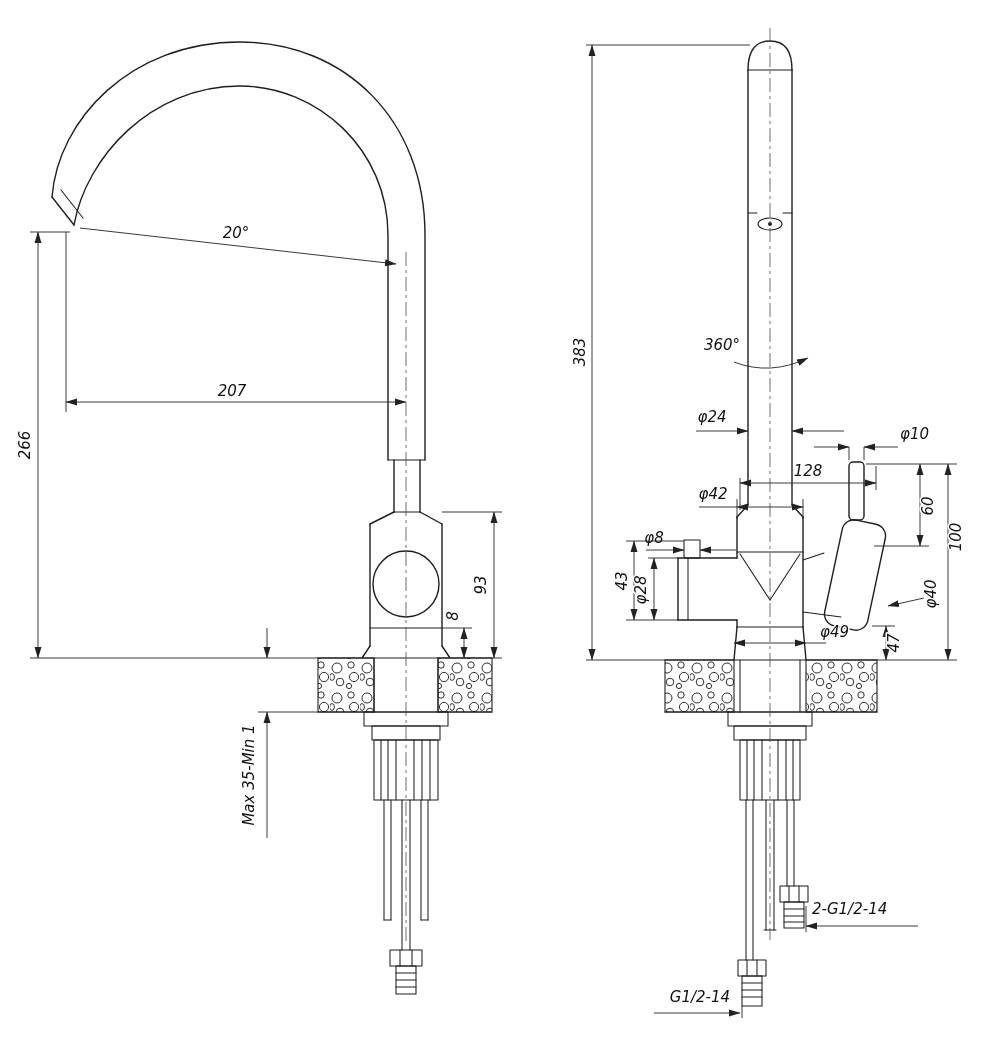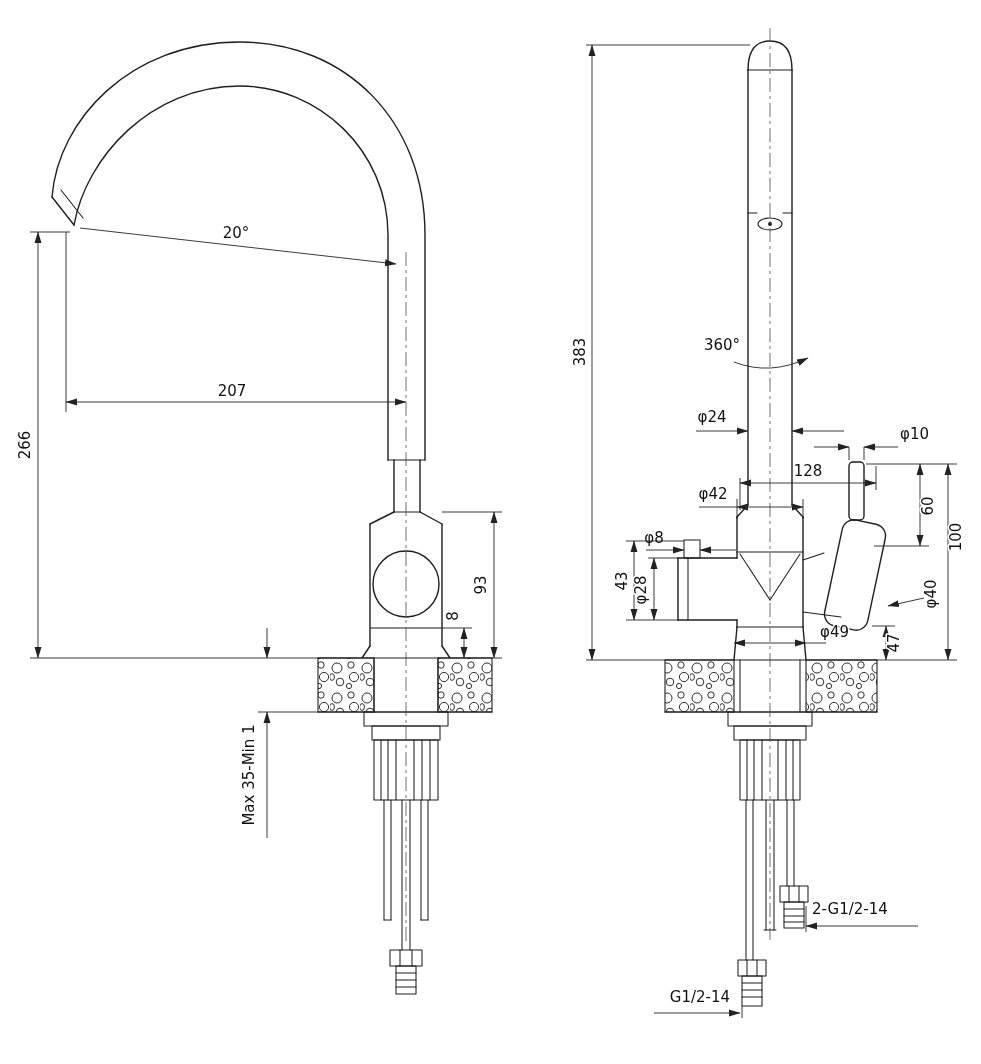--- a/index.html
+++ b/index.html
@@ -1,16 +1,16 @@
 <!DOCTYPE html>
 <html><head>
 <meta charset="utf-8">
 <style>
   html,body { margin:0; padding:0; background:#ffffff; }
-  .page { width:790px; height:1064px; background:#fff; position:relative; }
+  .page { width:790px; height:1064px; background:#fff; position:relative;font-style:italic; }
   svg { display:block; }
   .ln  { fill:none; stroke:#1f1f1f; stroke-width:1.4; stroke-linejoin:round; stroke-linecap:round; }
   .ln2 { fill:none; stroke:#1f1f1f; stroke-width:1.05; stroke-linejoin:round; stroke-linecap:round; }
   .dim { fill:none; stroke:#242424; stroke-width:0.9; }
   .cl  { fill:none; stroke:#4a4a4a; stroke-width:0.8; stroke-dasharray:14 4 3 4; }
   .t   { font-family:"DejaVu Sans","Liberation Sans",sans-serif; font-size:15px; fill:#101010;
          text-anchor:middle; paint-order:stroke; stroke:#ffffff; stroke-width:3px; stroke-linejoin:round; }
   .ts  { text-anchor:start; }
   .hatchrect { fill:url(#granite); stroke:#1f1f1f; stroke-width:1.1; }
   .pebble { fill:#fff; stroke:#2f2f2f; stroke-width:1; }

